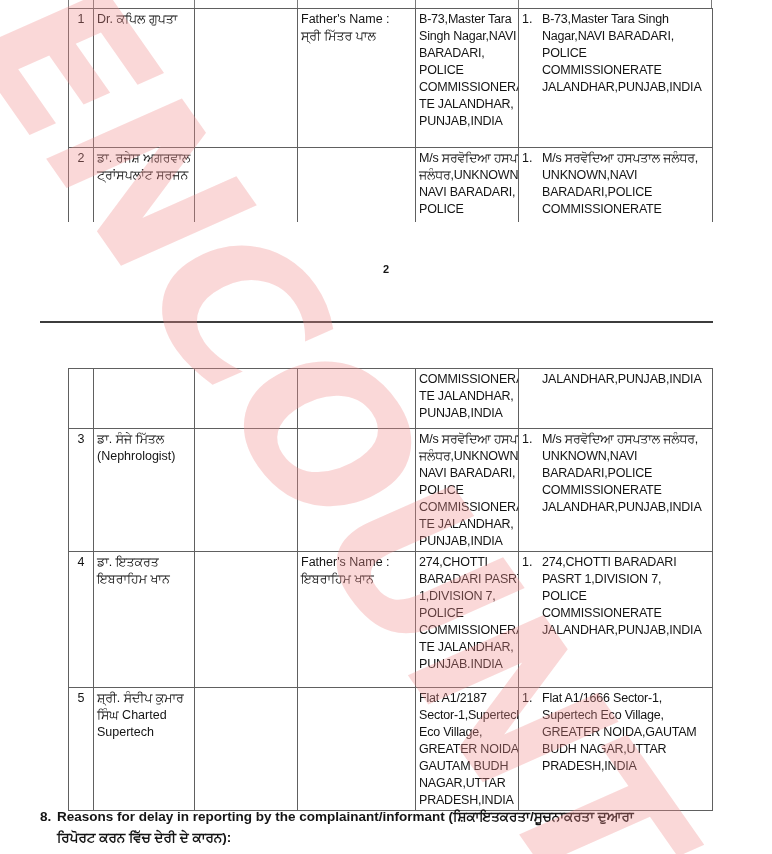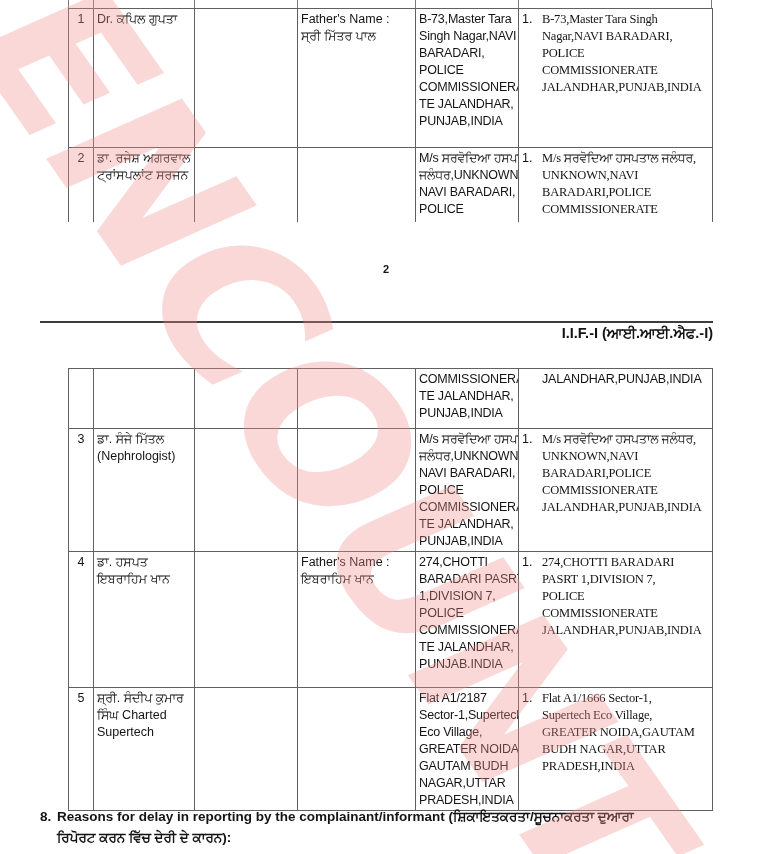--- a/index.html
+++ b/index.html
@@ -43,21 +43,21 @@
     padding: 2px 3px 1px 3px;
     font-size: 12.5px;
     line-height: 17px;
     overflow: hidden;
   }
   td.c-sn { text-align: center; font-size: 13px; }
   .pre { white-space: pre-line; }
   .hardpre { white-space: pre; letter-spacing: -0.2px; }
   .addr-flex { display: flex; }
   .list-no { flex: 0 0 20px; width: 20px; }
-  .addr-body { flex: 1; white-space: pre; letter-spacing: -0.2px; font-family: Liberation Serif, serif; }
+  .addr-body { flex: 1; white-space: pre; letter-spacing: -0.2px; }
   .indent-cont { padding-left: 20px; white-space: pre; letter-spacing: -0.2px; }
 
   .page-number {
     position: absolute; left: 0; top: 263px; width: 772px;
     text-align: center; font-size: 11px; font-weight: bold; z-index: 1;
   }
   .ncrb-block {
     position: absolute; left: 40px; top: 321px; width: 673px;
     text-align: right; font-weight: bold; font-size: 14.5px; z-index: 1;
   }
@@ -143,21 +143,20 @@
         </td>
       </tr>
     </tbody>
       </table>
   </div>
 
   <div class="page-number">2</div>
 
   <div class="ncrb-block">
     <hr class="ncrb-divider">
-    <div class="ncrb-line2">I.I.F.-I (ਆਈ.ਆਈ.ਐਫ.-I)</div>
   </div>
 
   <div class="tbl-wrap-bottom">
     <table class="doc-table">
       <colgroup>
         <col style="width:25px">
           <col style="width:101px">
           <col style="width:103px">
         <col style="width:118px">
           <col style="width:103px">
@@ -195,21 +194,21 @@
             <span class="addr-body">M/s ਸਰਵੋਦਿਆ ਹਸਪਤਾਲ ਜਲੰਧਰ,
 UNKNOWN,NAVI
 BARADARI,POLICE
 COMMISSIONERATE
 JALANDHAR,PUNJAB,INDIA</span>
           </div>
         </td>
       </tr>
       <tr style="height:136px">
         <td class="c-sn">4</td>
-        <td class="pre">ਡਾ. ਹਸਪਤ
+        <td class="pre">ਡਾ. ਇਤਕਰਤ
 ਇਬਰਾਹਿਮ ਖਾਨ</td>
         <td></td>
         <td class="pre">Father's Name :
 ਇਬਰਾਹਿਮ ਖਾਨ</td>
         <td class="hardpre">274,CHOTTI
 BARADARI PASRT
 1,DIVISION 7,
 POLICE
 COMMISSIONERA
 TE JALANDHAR,

